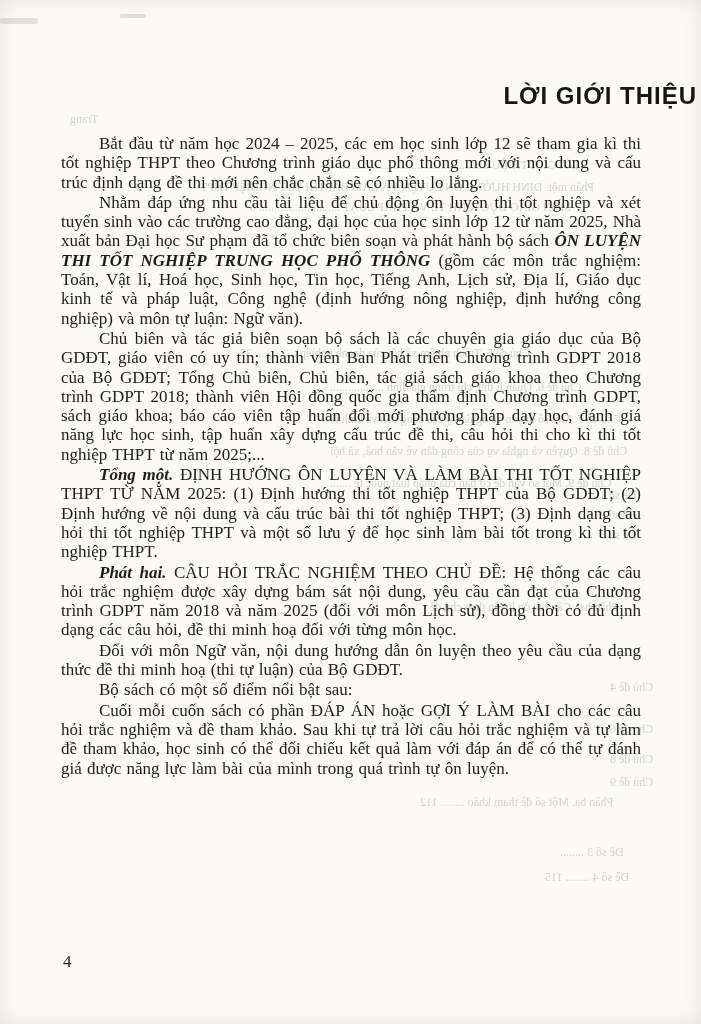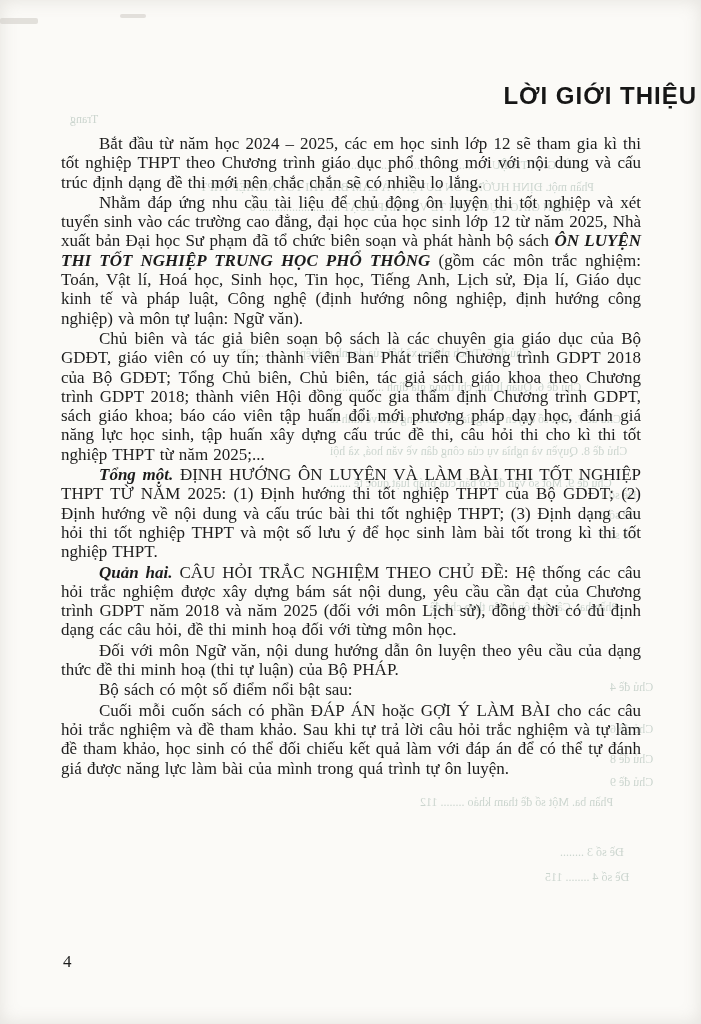--- a/index.html
+++ b/index.html
@@ -99,19 +99,19 @@
       <div class="bleed" style="left: 420px; top: 795px; font-size: 12px; color: rgb(127, 154, 142);">Phần ba. Một số đề tham khảo ........ 112</div>
       <div class="bleed" style="left: 560px; top: 845px; font-size: 12px; color: rgb(127, 154, 142);">Đề số 3 ........</div>
       <div class="bleed" style="left: 545px; top: 870px; font-size: 12px; color: rgb(127, 154, 142);">Đề số 4 ........ 115</div>
     </div>
   <h1 class="title">LỜI GIỚI THIỆU</h1>
   <div class="text-block">
       <p class="para"><span>Bắt đầu từ năm học 2024 – 2025, các em học sinh lớp 12 sẽ tham gia kì thi tốt nghiệp THPT theo Chương trình giáo dục phổ thông mới với nội dung và cấu trúc định dạng đề thi mới nên chắc chắn sẽ có nhiều lo lắng.</span></p>
       <p class="para"><span>Nhằm đáp ứng nhu cầu tài liệu để chủ động ôn luyện thi tốt nghiệp và xét tuyển sinh vào các trường cao đẳng, đại học của học sinh lớp 12 từ năm 2025, Nhà xuất bản Đại học Sư phạm đã tổ chức biên soạn và phát hành bộ sách </span><span class="bi">ÔN LUYỆN THI TỐT NGHIỆP TRUNG HỌC PHỔ THÔNG</span><span> (gồm các môn trắc nghiệm: Toán, Vật lí, Hoá học, Sinh học, Tin học, Tiếng Anh, Lịch sử, Địa lí, Giáo dục kinh tế và pháp luật, Công nghệ (định hướng nông nghiệp, định hướng công nghiệp) và môn tự luận: Ngữ văn).</span></p>
       <p class="para"><span>Chủ biên và tác giả biên soạn bộ sách là các chuyên gia giáo dục của Bộ GDĐT, giáo viên có uy tín; thành viên Ban Phát triển Chương trình GDPT 2018 của Bộ GDĐT; Tổng Chủ biên, Chủ biên, tác giả sách giáo khoa theo Chương trình GDPT 2018; thành viên Hội đồng quốc gia thẩm định Chương trình GDPT, sách giáo khoa; báo cáo viên tập huấn đổi mới phương pháp dạy học, đánh giá năng lực học sinh, tập huấn xây dựng cấu trúc đề thi, câu hỏi thi cho kì thi tốt nghiệp THPT từ năm 2025;...</span></p>
       <p class="para"><span class="bi">Tổng một.</span><span> ĐỊNH HƯỚNG ÔN LUYỆN VÀ LÀM BÀI THI TỐT NGHIỆP THPT TỪ NĂM 2025: (1) Định hướng thi tốt nghiệp THPT của Bộ GDĐT; (2) Định hướng về nội dung và cấu trúc bài thi tốt nghiệp THPT; (3) Định dạng câu hỏi thi tốt nghiệp THPT và một số lưu ý để học sinh làm bài tốt trong kì thi tốt nghiệp THPT.</span></p>
-      <p class="para"><span class="bi">Quản hai.</span><span> CÂU HỎI TRẮC NGHIỆM THEO CHỦ ĐỀ: Hệ thống các câu hỏi trắc nghiệm được xây dựng bám sát nội dung, yêu cầu cần đạt của Chương trình GDPT năm 2018 và năm 2025 (đối với môn Lịch sử), đồng thời có đủ định dạng các câu hỏi, đề thi minh hoạ đối với từng môn học.</span></p>
-      <p class="para"><span>Đối với môn Ngữ văn, nội dung hướng dẫn ôn luyện theo yêu cầu của dạng thức đề thi minh hoạ (thi tự luận) của Bộ PHÁP.</span></p>
+      <p class="para"><span class="bi">Phát hai.</span><span> CÂU HỎI TRẮC NGHIỆM THEO CHỦ ĐỀ: Hệ thống các câu hỏi trắc nghiệm được xây dựng bám sát nội dung, yêu cầu cần đạt của Chương trình GDPT năm 2018 và năm 2025 (đối với môn Lịch sử), đồng thời có đủ định dạng các câu hỏi, đề thi minh hoạ đối với từng môn học.</span></p>
+      <p class="para"><span>Đối với môn Ngữ văn, nội dung hướng dẫn ôn luyện theo yêu cầu của dạng thức đề thi minh hoạ (thi tự luận) của Bộ GDĐT.</span></p>
       <p class="para"><span>Bộ sách có một số điểm nổi bật sau:</span></p>
       <p class="para"><span>Cuối mỗi cuốn sách có phần ĐÁP ÁN hoặc GỢI Ý LÀM BÀI cho các câu hỏi trắc nghiệm và đề tham khảo. Sau khi tự trả lời câu hỏi trắc nghiệm và tự làm đề tham khảo, học sinh có thể đối chiếu kết quả làm với đáp án để có thể tự đánh giá được năng lực làm bài của mình trong quá trình tự ôn luyện.</span></p>
     </div>
   <div class="page-number">4</div>
 </div>
 
 </body></html>

